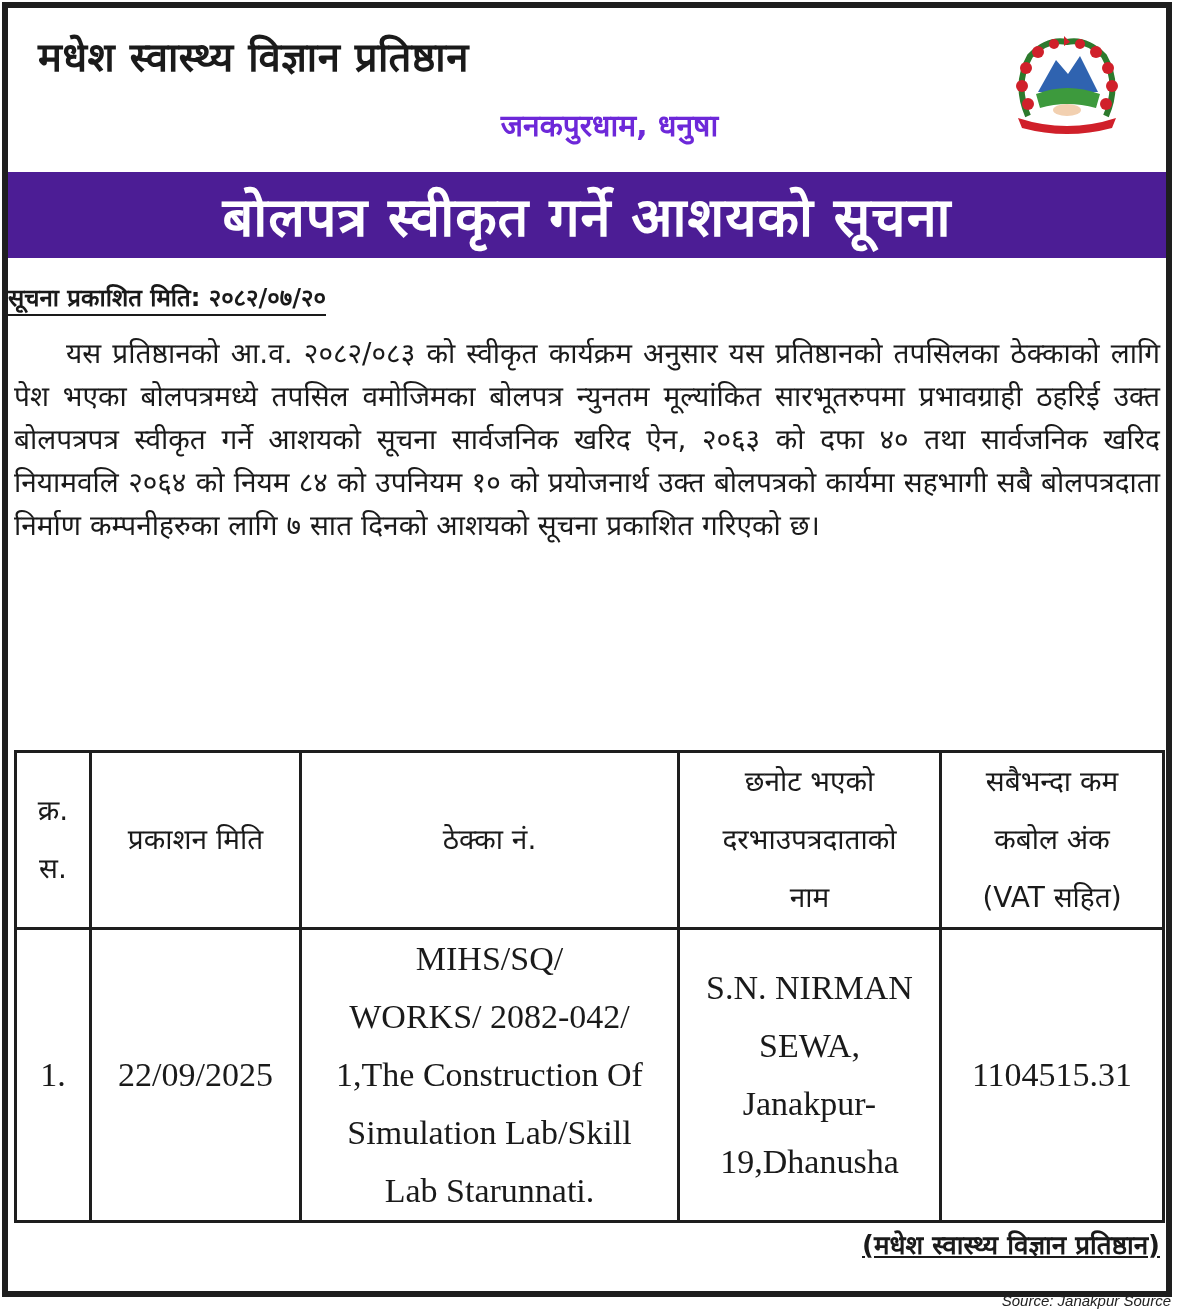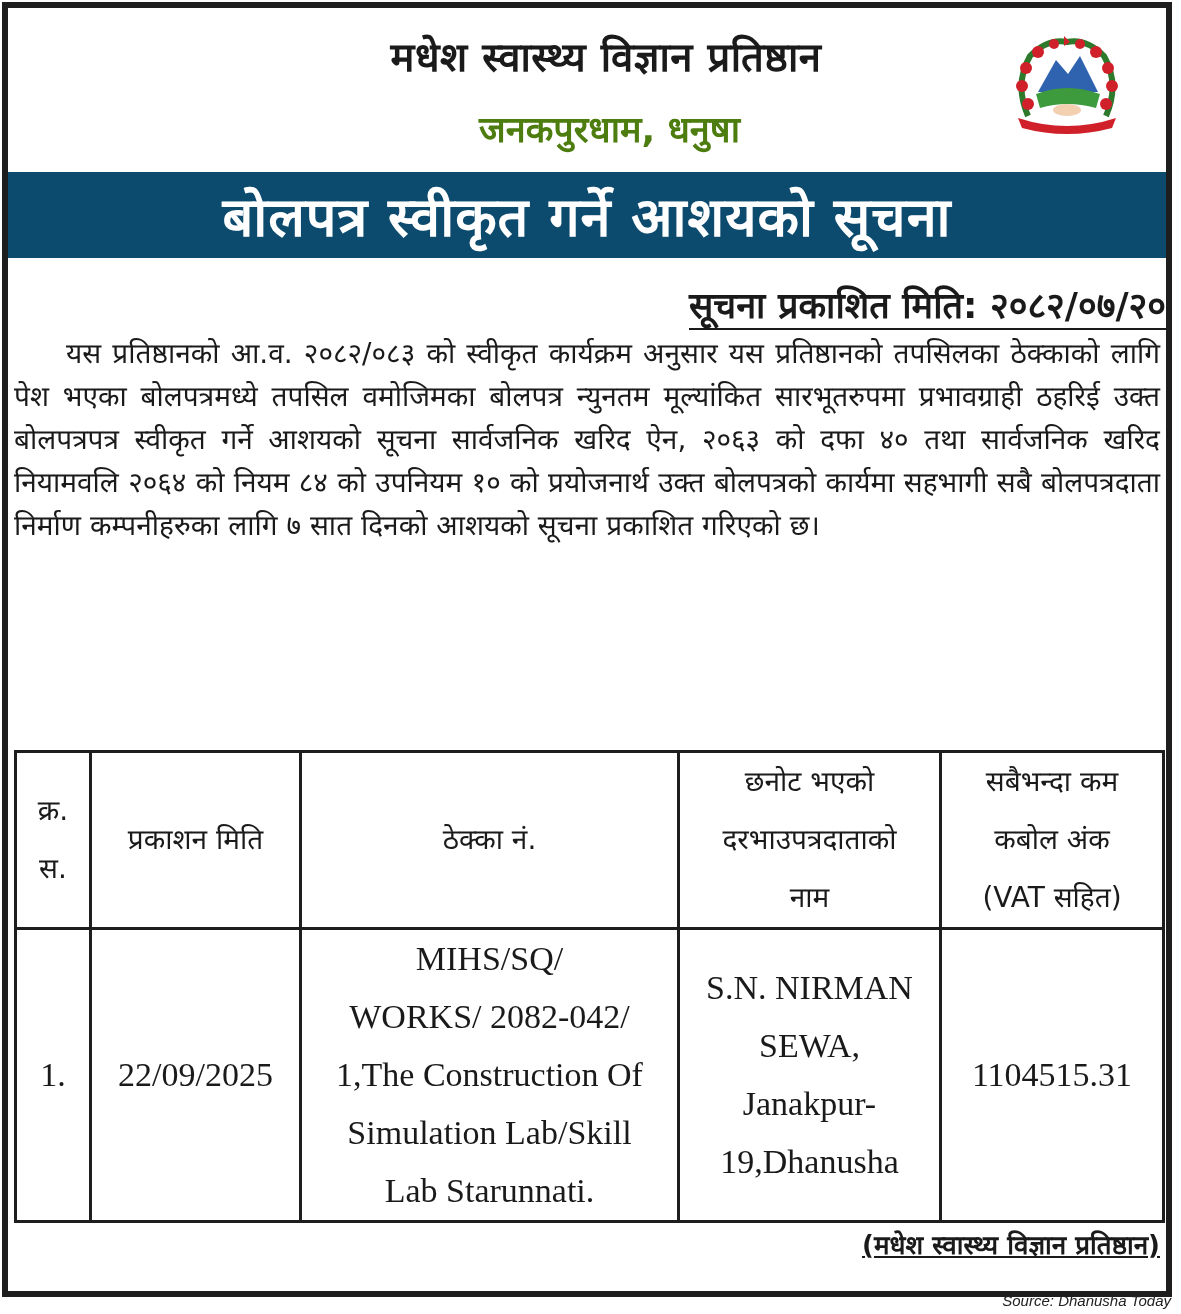--- a/index.html
+++ b/index.html
@@ -3,28 +3,28 @@
 <meta charset="utf-8">
 <style>
   html, body { margin: 0; padding: 0; background: #ffffff; }
   body { width: 1181px; height: 1314px; position: relative; overflow: hidden;
          font-family: "DejaVu Sans", sans-serif; color: #1a1a1a; }
   .frame { position: absolute; left: 2px; top: 2px; width: 1158px; height: 1283px;
            border: 6px solid #1e1e1e; background: #ffffff; }
   .header { position: absolute; left: 0; top: 0; width: 1158px; height: 164px; }
   .logo-left { position: absolute; left: 38px; top: 6px; width: 106px; height: 124px; }
   .logo-right { position: absolute; left: 1000px; top: 26px; width: 118px; height: 104px; }
-  .org-name { position: absolute; left: 0; right: 0; top: 20px; text-align: center;
-              font-size: 40px; font-weight: bold; letter-spacing: 0.5px; color: #1a1a1a; padding-left: 38px; }
+  .org-name { position: absolute; left: 0; right: 0; top: 20px; text-align: left;
+              font-size: 40px; font-weight: bold; letter-spacing: 0.5px; color: #1a1a1a; padding-left: 30px; }
   .org-location { position: absolute; left: 0; right: 0; top: 96px; text-align: center;
-                  font-size: 36px; font-weight: bold; color: #4d7c0f; padding-left: 45px; }
-  .banner { position: absolute; left: 0; top: 164px; width: 1158px; height: 86px; background: #0c4a6e;
+                  font-size: 30px; font-weight: bold; color: #6d28d9; padding-left: 45px; }
+  .banner { position: absolute; left: 0; top: 164px; width: 1158px; height: 86px; background: #4c1d95;
             color: #ffffff; display: flex; align-items: center; justify-content: center; }
   .banner-title { font-size: 54px; font-weight: bold; letter-spacing: 1px; }
-  .pub-date { position: absolute; left: 0; right: 0; top: 272px; text-align: right; font-size: 36px; font-weight: bold; }
+  .pub-date { position: absolute; left: 0; right: 0; top: 272px; text-align: left; font-size: 24px; font-weight: bold; }
   .pub-date span { border-bottom: 2px solid #1a1a1a; padding-bottom: 2px; }
   .body-text { position: absolute; left: 6px; top: 324px; width: 1146px; font-size: 28px; line-height: 43px;
                text-align: justify; text-align-last: left; }
   .body-text .indent { display: inline-block; width: 52px; }
   table.tender { position: absolute; left: 6px; top: 730px; width: 1148px; border-collapse: collapse;
                  table-layout: fixed; margin-top: 12px; }
   table.tender th, table.tender td { border: 3px solid #1e1e1e; text-align: center; vertical-align: middle;
                  font-weight: normal; color: #1a1a1a; }
   table.tender th { height: 174px; font-size: 28px; line-height: 58px; padding: 0 6px; }
   table.tender td { height: 288px; font-family: "Liberation Serif", serif; font-size: 34px; line-height: 58px; padding: 0 6px; }
@@ -128,13 +128,13 @@
           <span class="line">19,Dhanusha</span>
         </td>
         <td>1104515.31</td>
       </tr>
     </tbody>
   </table>
 
   <div class="signature">(मधेश स्वास्थ्य विज्ञान प्रतिष्ठान)</div>
 </div>
 
-<div class="source">Source: Dhanusha Today</div>
+<div class="source">Source: Janakpur Source</div>
 
 </body></html>

